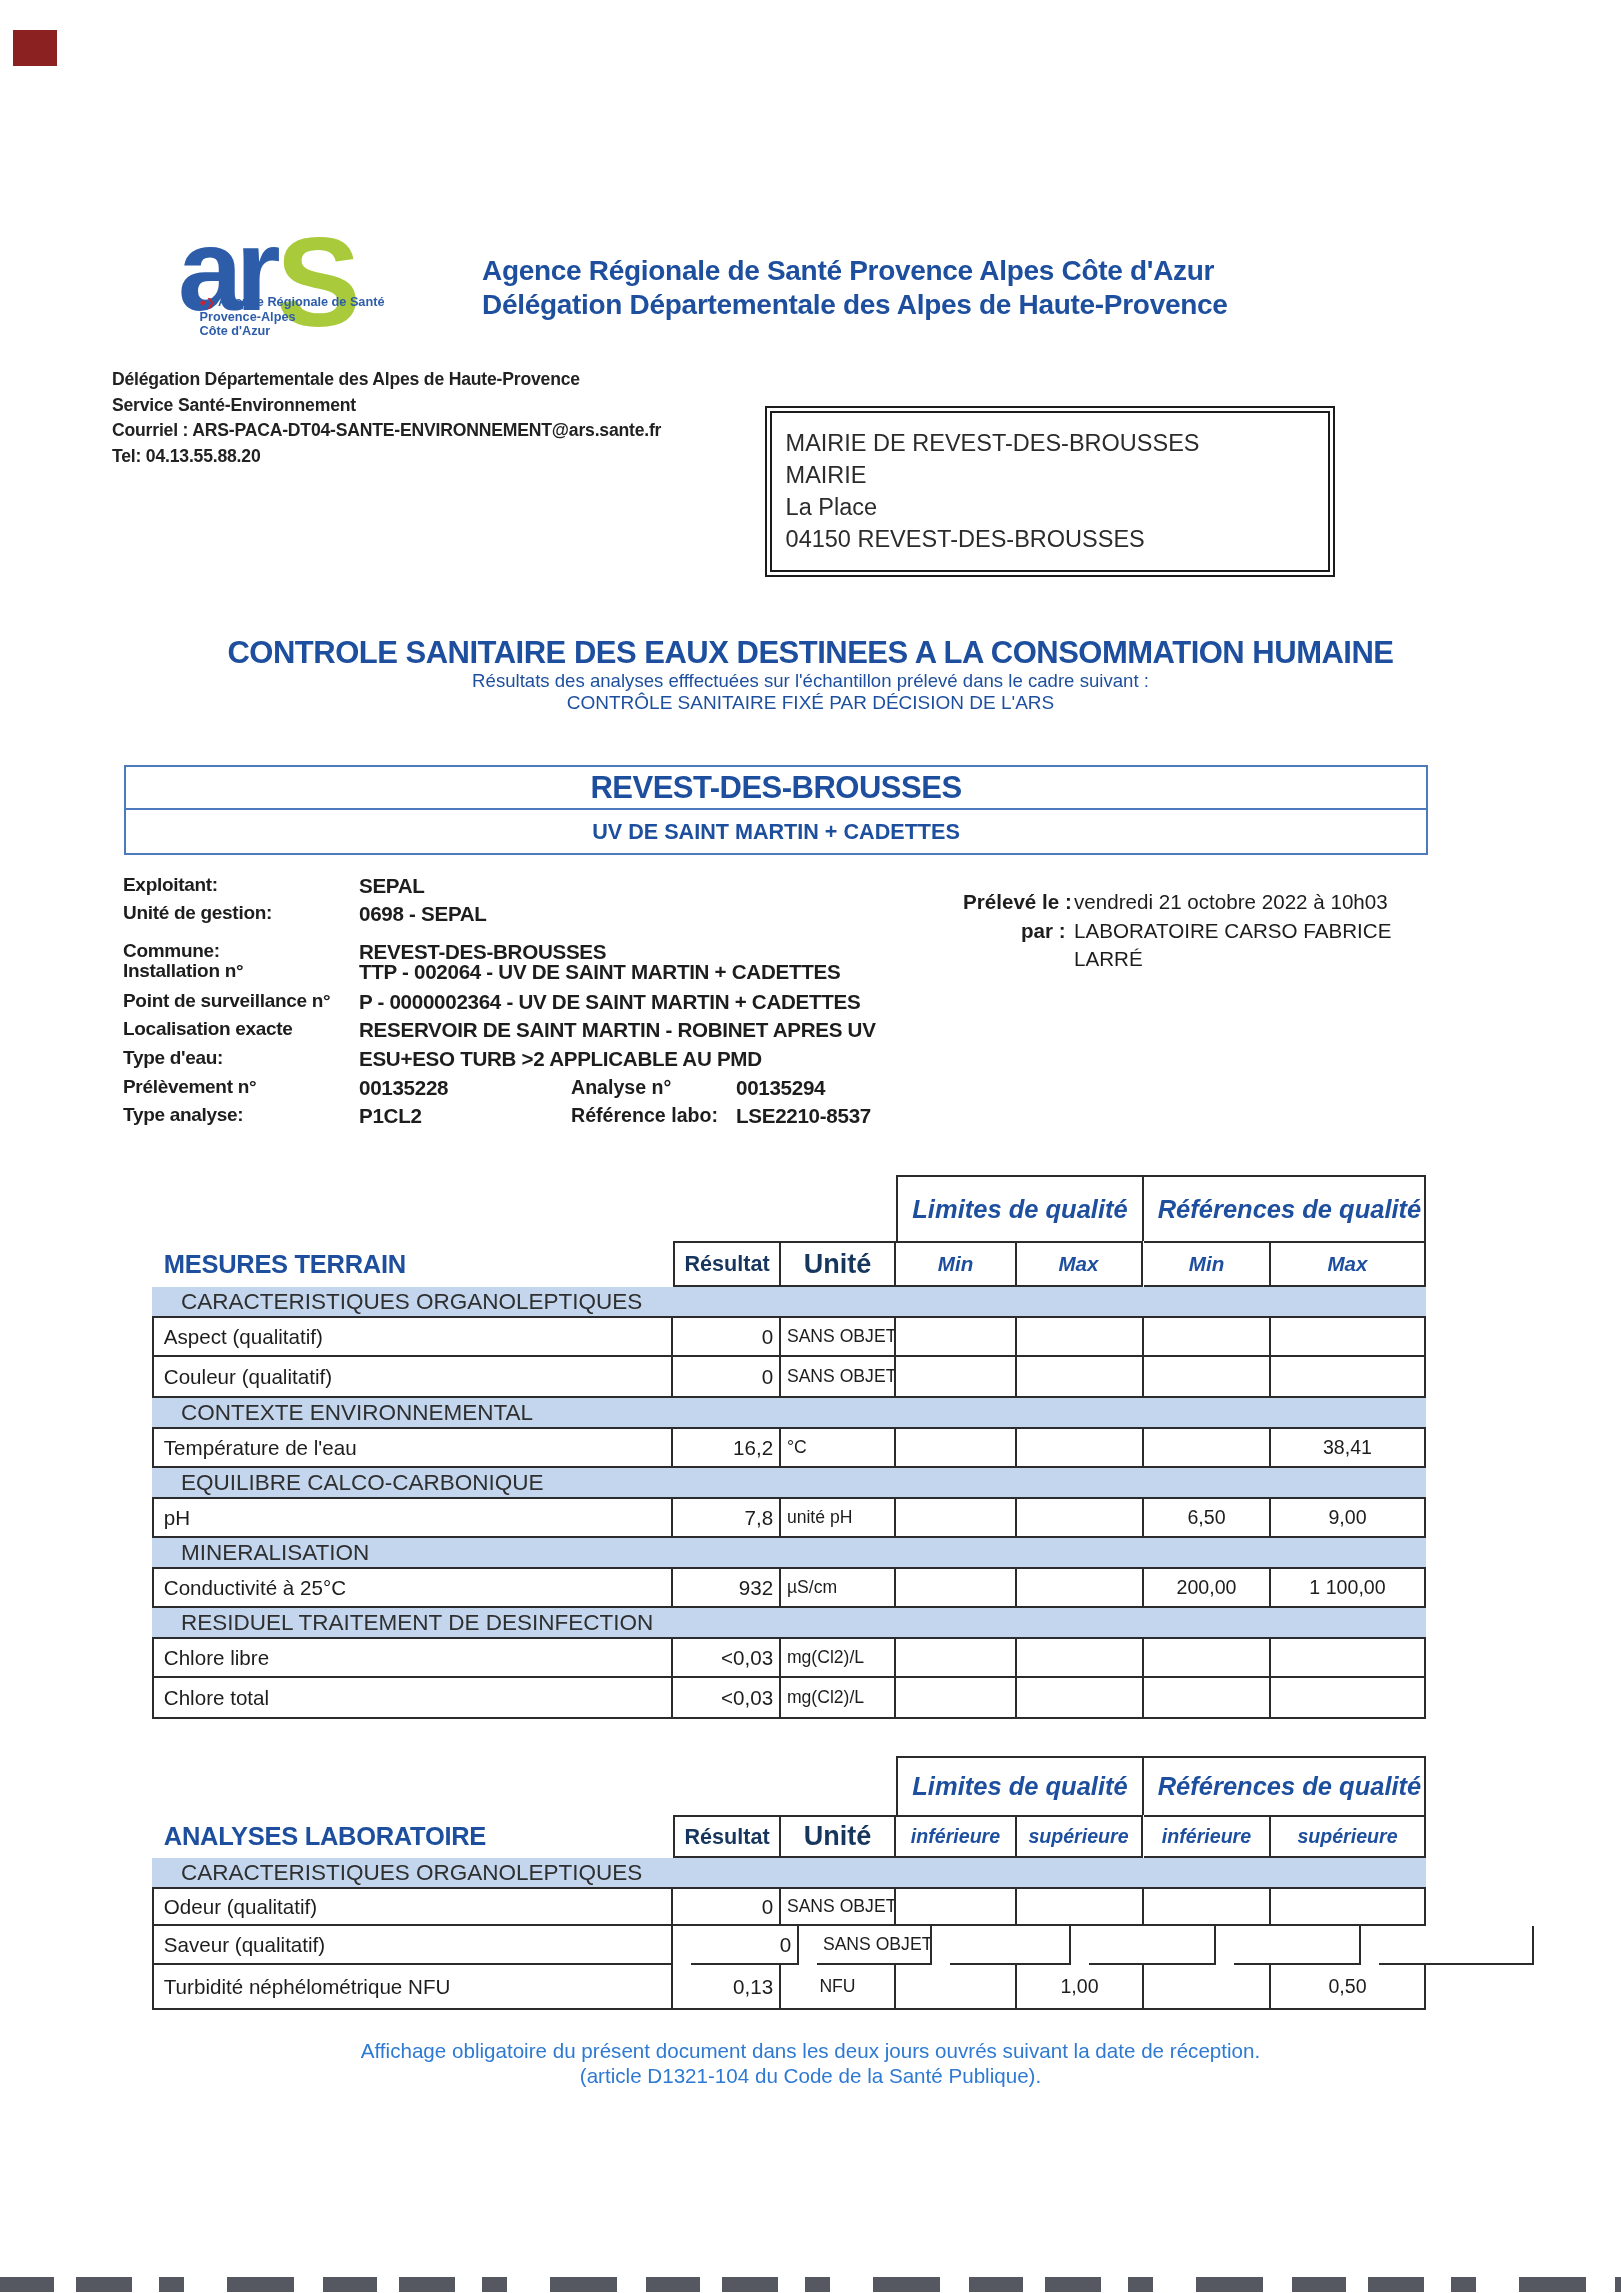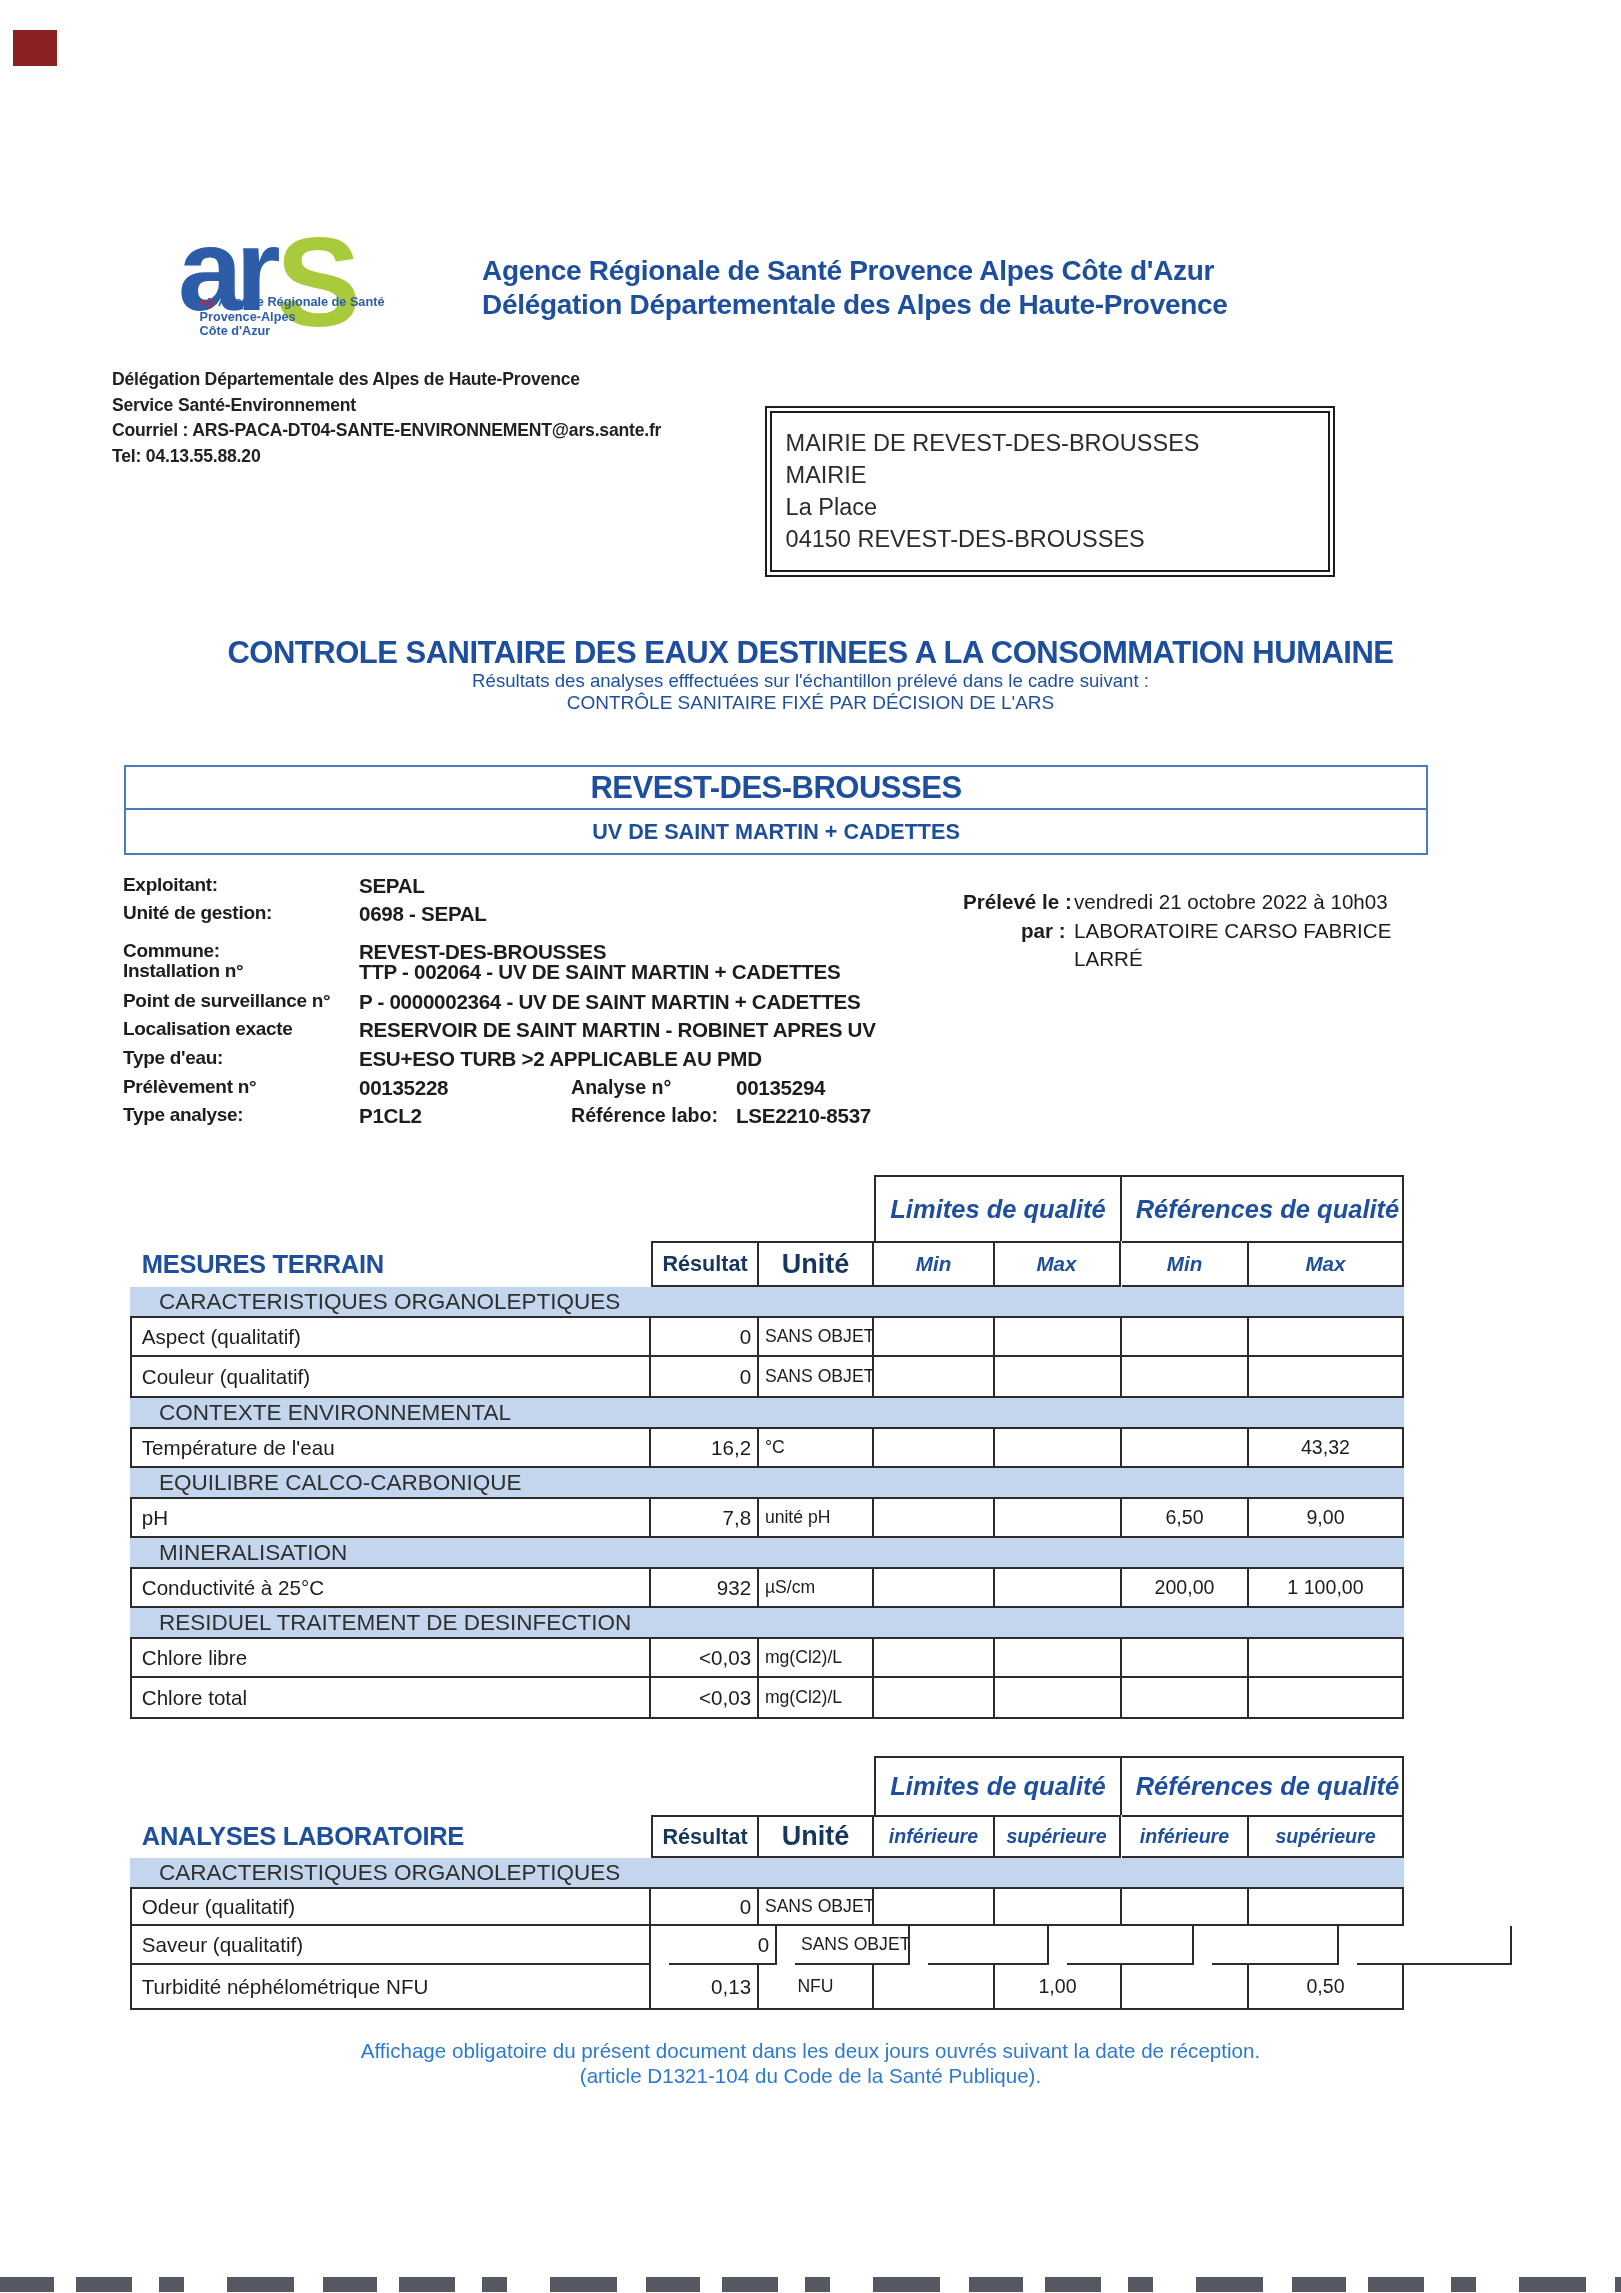--- a/index.html
+++ b/index.html
@@ -50,21 +50,21 @@
   .d-label{position:absolute;left:0;font-size:19px;font-weight:700;letter-spacing:-0.3px;color:#1d1d1d;}
   .d-value{position:absolute;left:236px;font-size:20.6px;font-weight:700;letter-spacing:-0.3px;color:#1d1d1d;}
   .d-label2{position:absolute;left:448px;font-size:19.6px;font-weight:700;color:#1d1d1d;}
   .d-value2{position:absolute;left:613px;font-size:20.6px;font-weight:700;letter-spacing:-0.3px;color:#1d1d1d;}
 
   
   .samp{position:absolute;font-size:20.6px;white-space:nowrap;color:#1d1d1d;}
   .samp.b{font-weight:700;}
 
   
-  .tbl{position:absolute;left:130px;width:1138px;}
+  .tbl{position:absolute;left:152px;width:1138px;}
   .gbox{position:absolute;top:0;border:2px solid var(--bc);border-bottom:0;box-sizing:border-box;
     display:flex;align-items:center;justify-content:center;overflow:hidden;white-space:nowrap;
     font-size:25.5px;font-weight:700;font-style:italic;color:var(--blue);}
   .gb1{left:744px;width:248px;}
   .gb2{left:992px;width:282px;border-left:0;justify-content:flex-start;padding-left:13.7px;}
   .colrow{position:absolute;left:0;width:1274px;}
   .ch{position:absolute;top:0;bottom:0;box-sizing:border-box;border:2px solid var(--bc);border-left:0;
     display:flex;align-items:center;justify-content:center;overflow:hidden;}
   .ch-result{left:521px;width:108px;border-left:2px solid var(--bc);font-size:21.6px;font-weight:700;color:var(--navy);}
   .ch-unit{left:629px;width:115px;font-size:27px;font-weight:700;color:var(--navy);}
@@ -230,21 +230,21 @@
         <div class="trow section" style="height: 29px;">
           <span>CONTEXTE ENVIRONNEMENTAL</span>
         </div>
         <div class="trow data tb" style="height: 41px;">
           <div class="cell c-param">Température de l'eau</div>
           <div class="cell c-result">16,2</div>
           <div class="cell c-unit">°C</div>
           <div class="cell c-num"></div>
           <div class="cell c-num"></div>
           <div class="cell c-num"></div>
-          <div class="cell c-num">43,32</div>
+          <div class="cell c-num">38,41</div>
         </div>
         <div class="trow section" style="height: 29px;">
           <span>EQUILIBRE CALCO-CARBONIQUE</span>
         </div>
         <div class="trow data tb" style="height: 41px;">
           <div class="cell c-param">pH</div>
           <div class="cell c-result">7,8</div>
           <div class="cell c-unit">unité pH</div>
           <div class="cell c-num"></div>
           <div class="cell c-num"></div>

